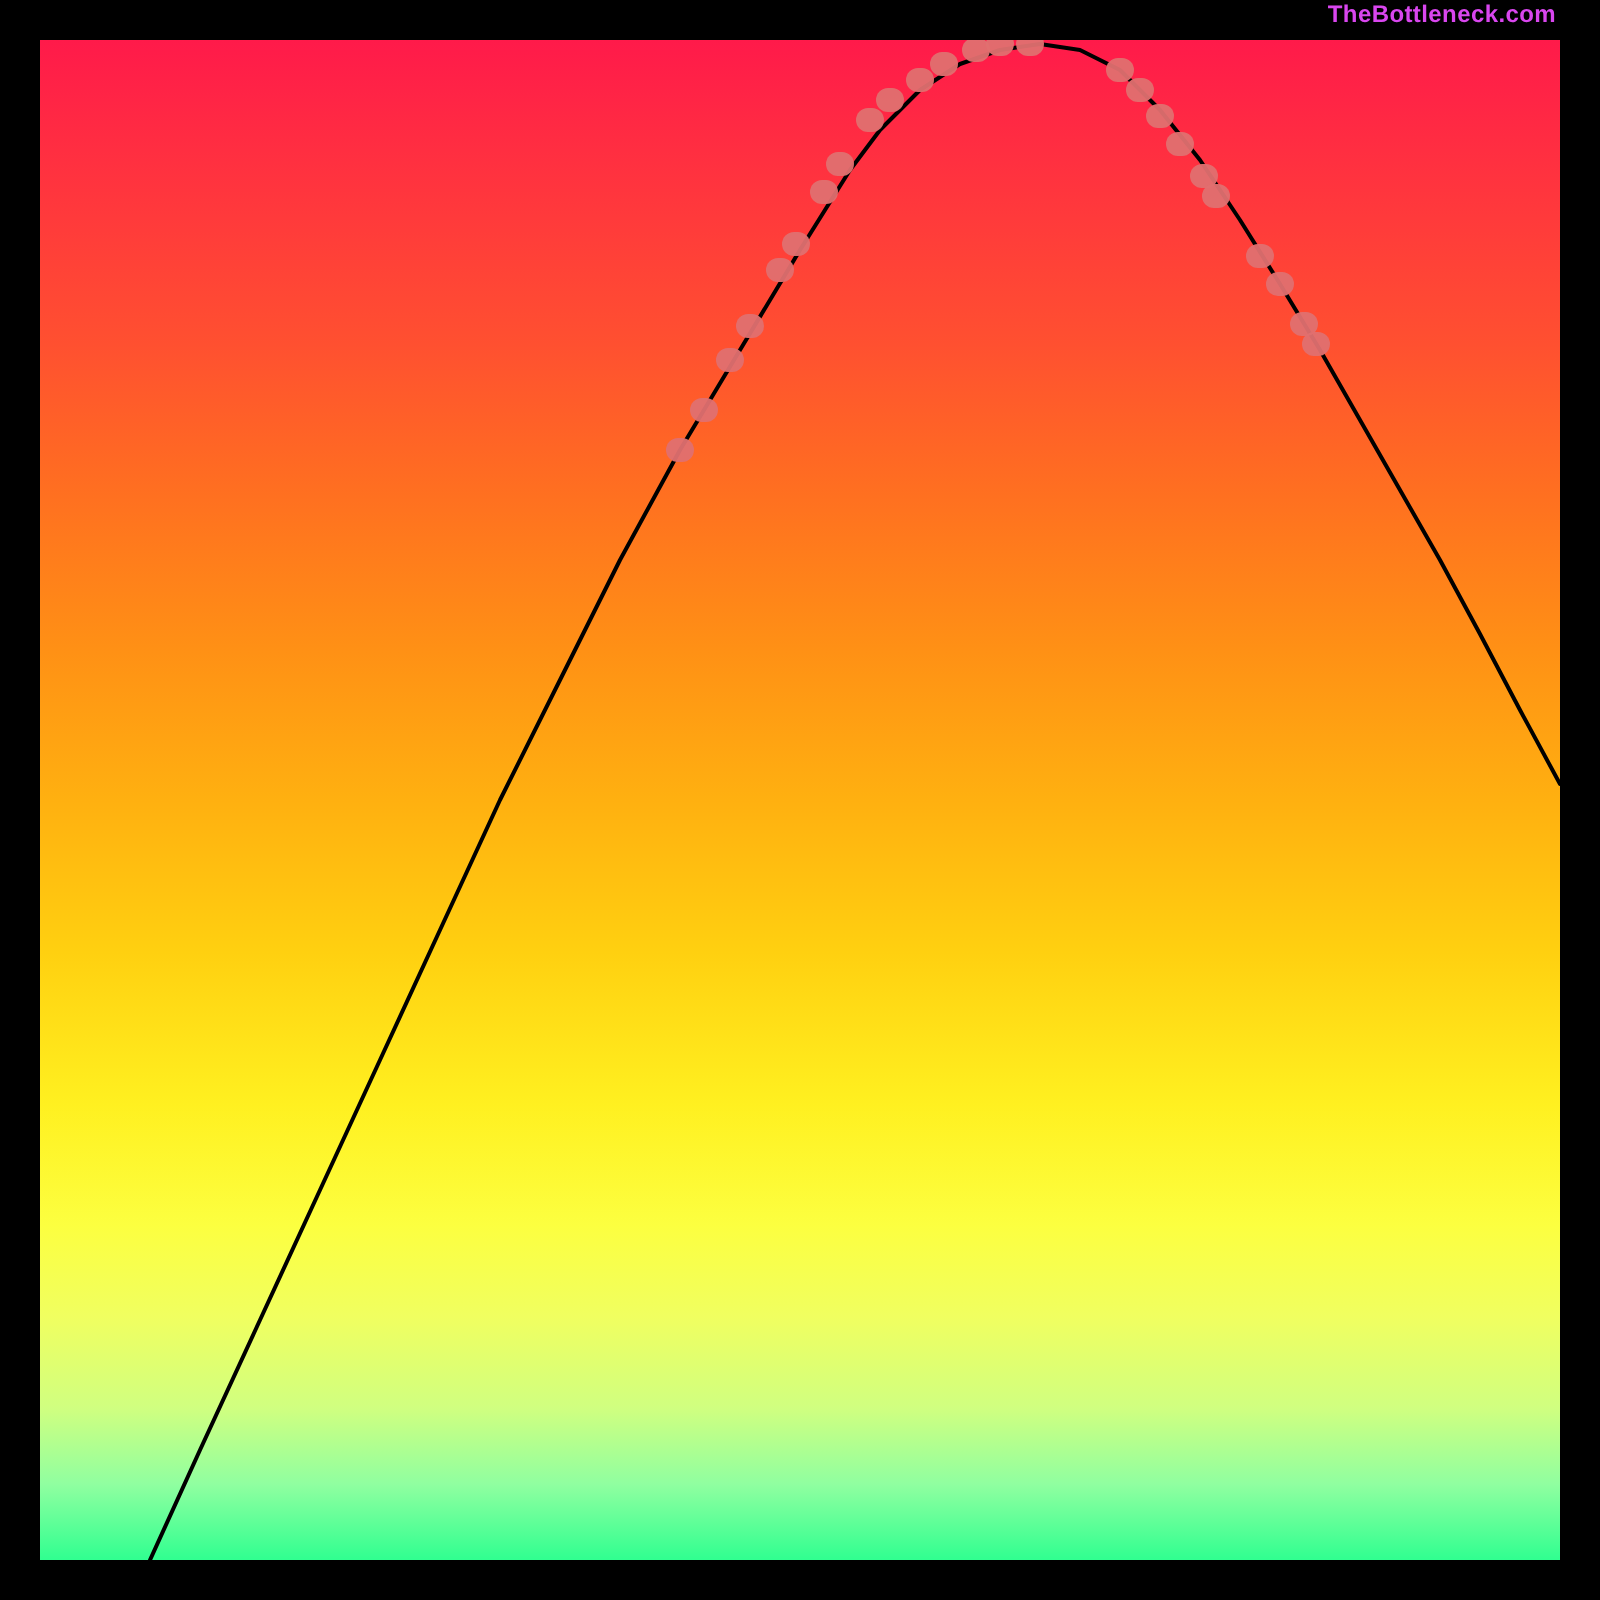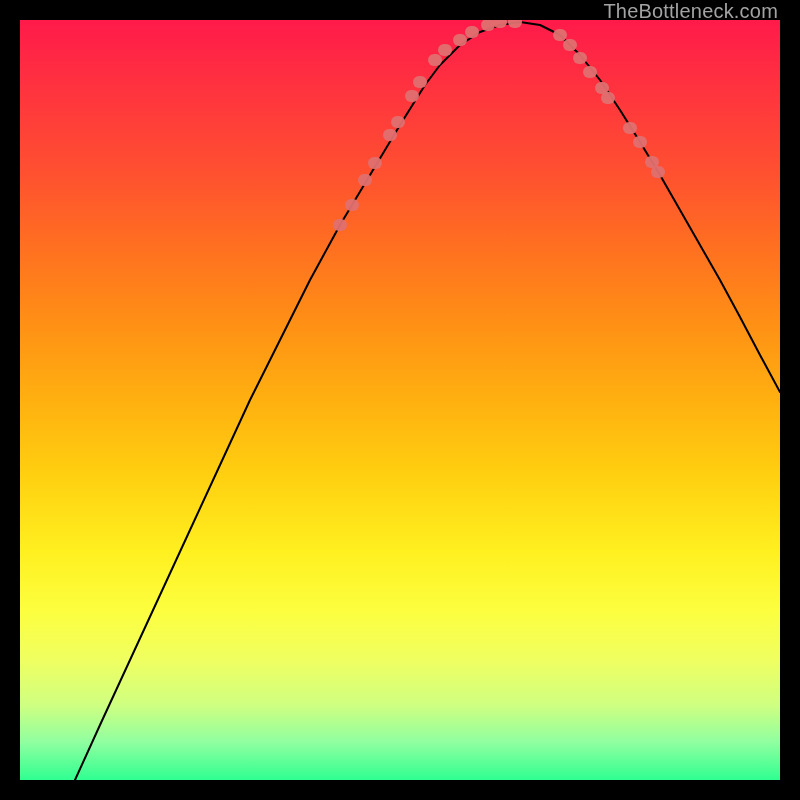--- a/index.html
+++ b/index.html
@@ -36,23 +36,23 @@
       #d0ff80 90%,
       #90ffa0 95%,
       #30ff90 100%
     );
   }
   .watermark {
     position: absolute;
     top: 0px;
     right: 22px;
     font-family: Arial, Helvetica, sans-serif;
-    font-size: 20px;
-    font-weight: 400;
-    color: #a3a3a3;
+    font-size: 12px;
+    font-weight: 700;
+    color: #d946ef;
     letter-spacing: 0.2px;
     z-index: 10;
   }
   .curve-svg {
     position: absolute;
     left: 0;
     top: 0;
     width: 760px;
     height: 760px;
   }

